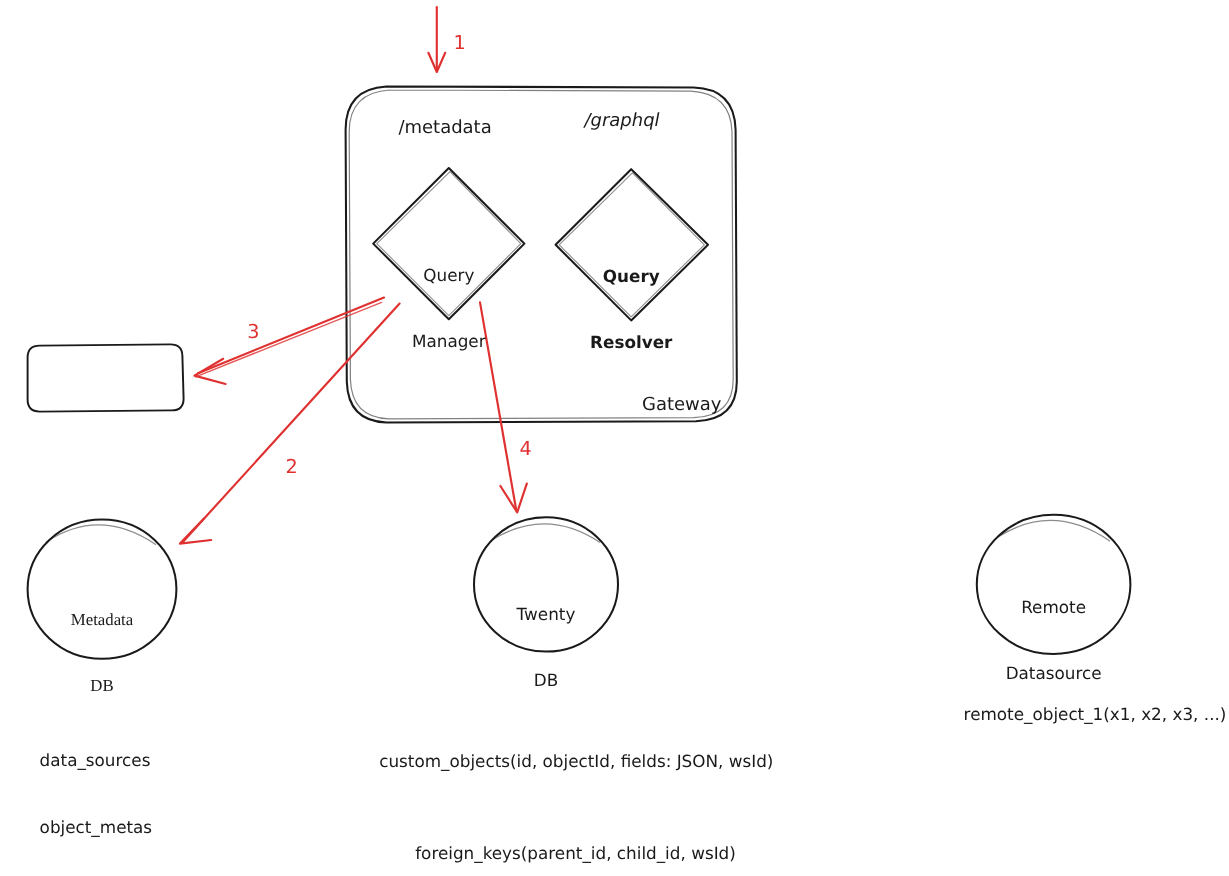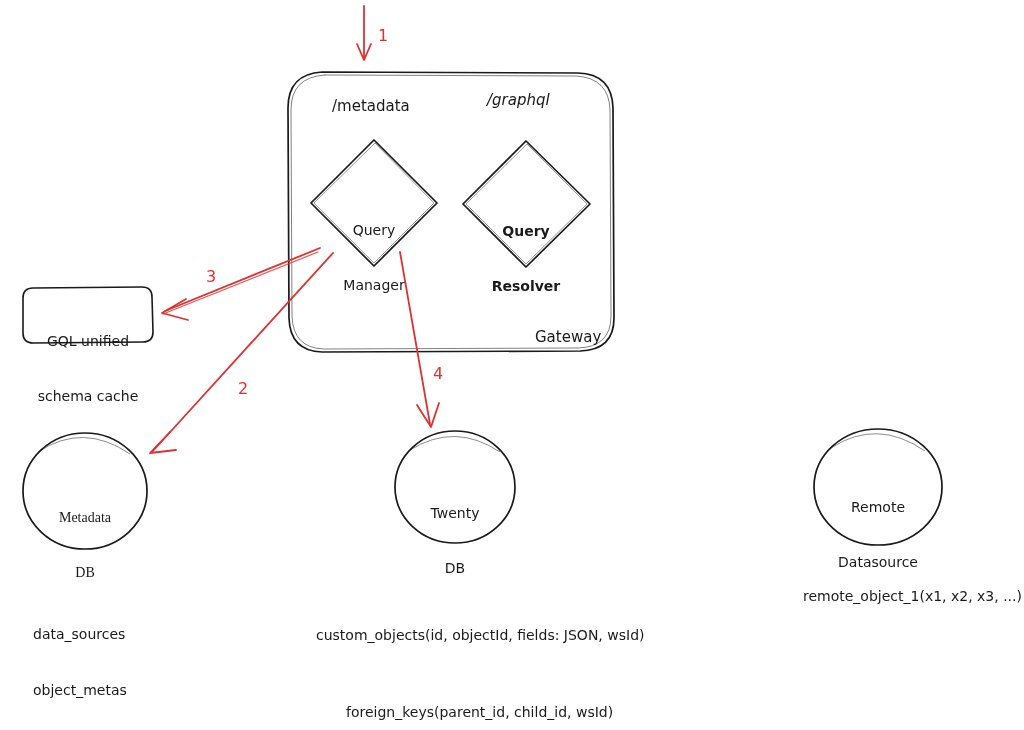--- a/index.html
+++ b/index.html
@@ -132,24 +132,20 @@
 
   <div class="node-text" style="left:324px; top:185px; width:100px;">
     <div>Query</div>
     <div>Manager</div>
   </div>
   <div class="node-text" style="left:476px; top:186px; width:100px;font-weight:bold;">
     <div>Query</div>
     <div>Resolver</div>
   </div>
 
-  <div class="node-text schema-text" style="left:26px; top:296px; width:124px;">
-    <div>GQL unified</div>
-    <div>schema cache</div>
-  </div>
 
   <div class="node-text" style="left:35px; top:473px; width:100px;font-family:Liberation Serif, serif;">
     <div>Metadata</div>
     <div>DB</div>
   </div>
   <div class="node-text" style="left:405px; top:468px; width:100px;">
     <div>Twenty</div>
     <div>DB</div>
   </div>
   <div class="node-text" style="left:828px; top:462px; width:100px;">

